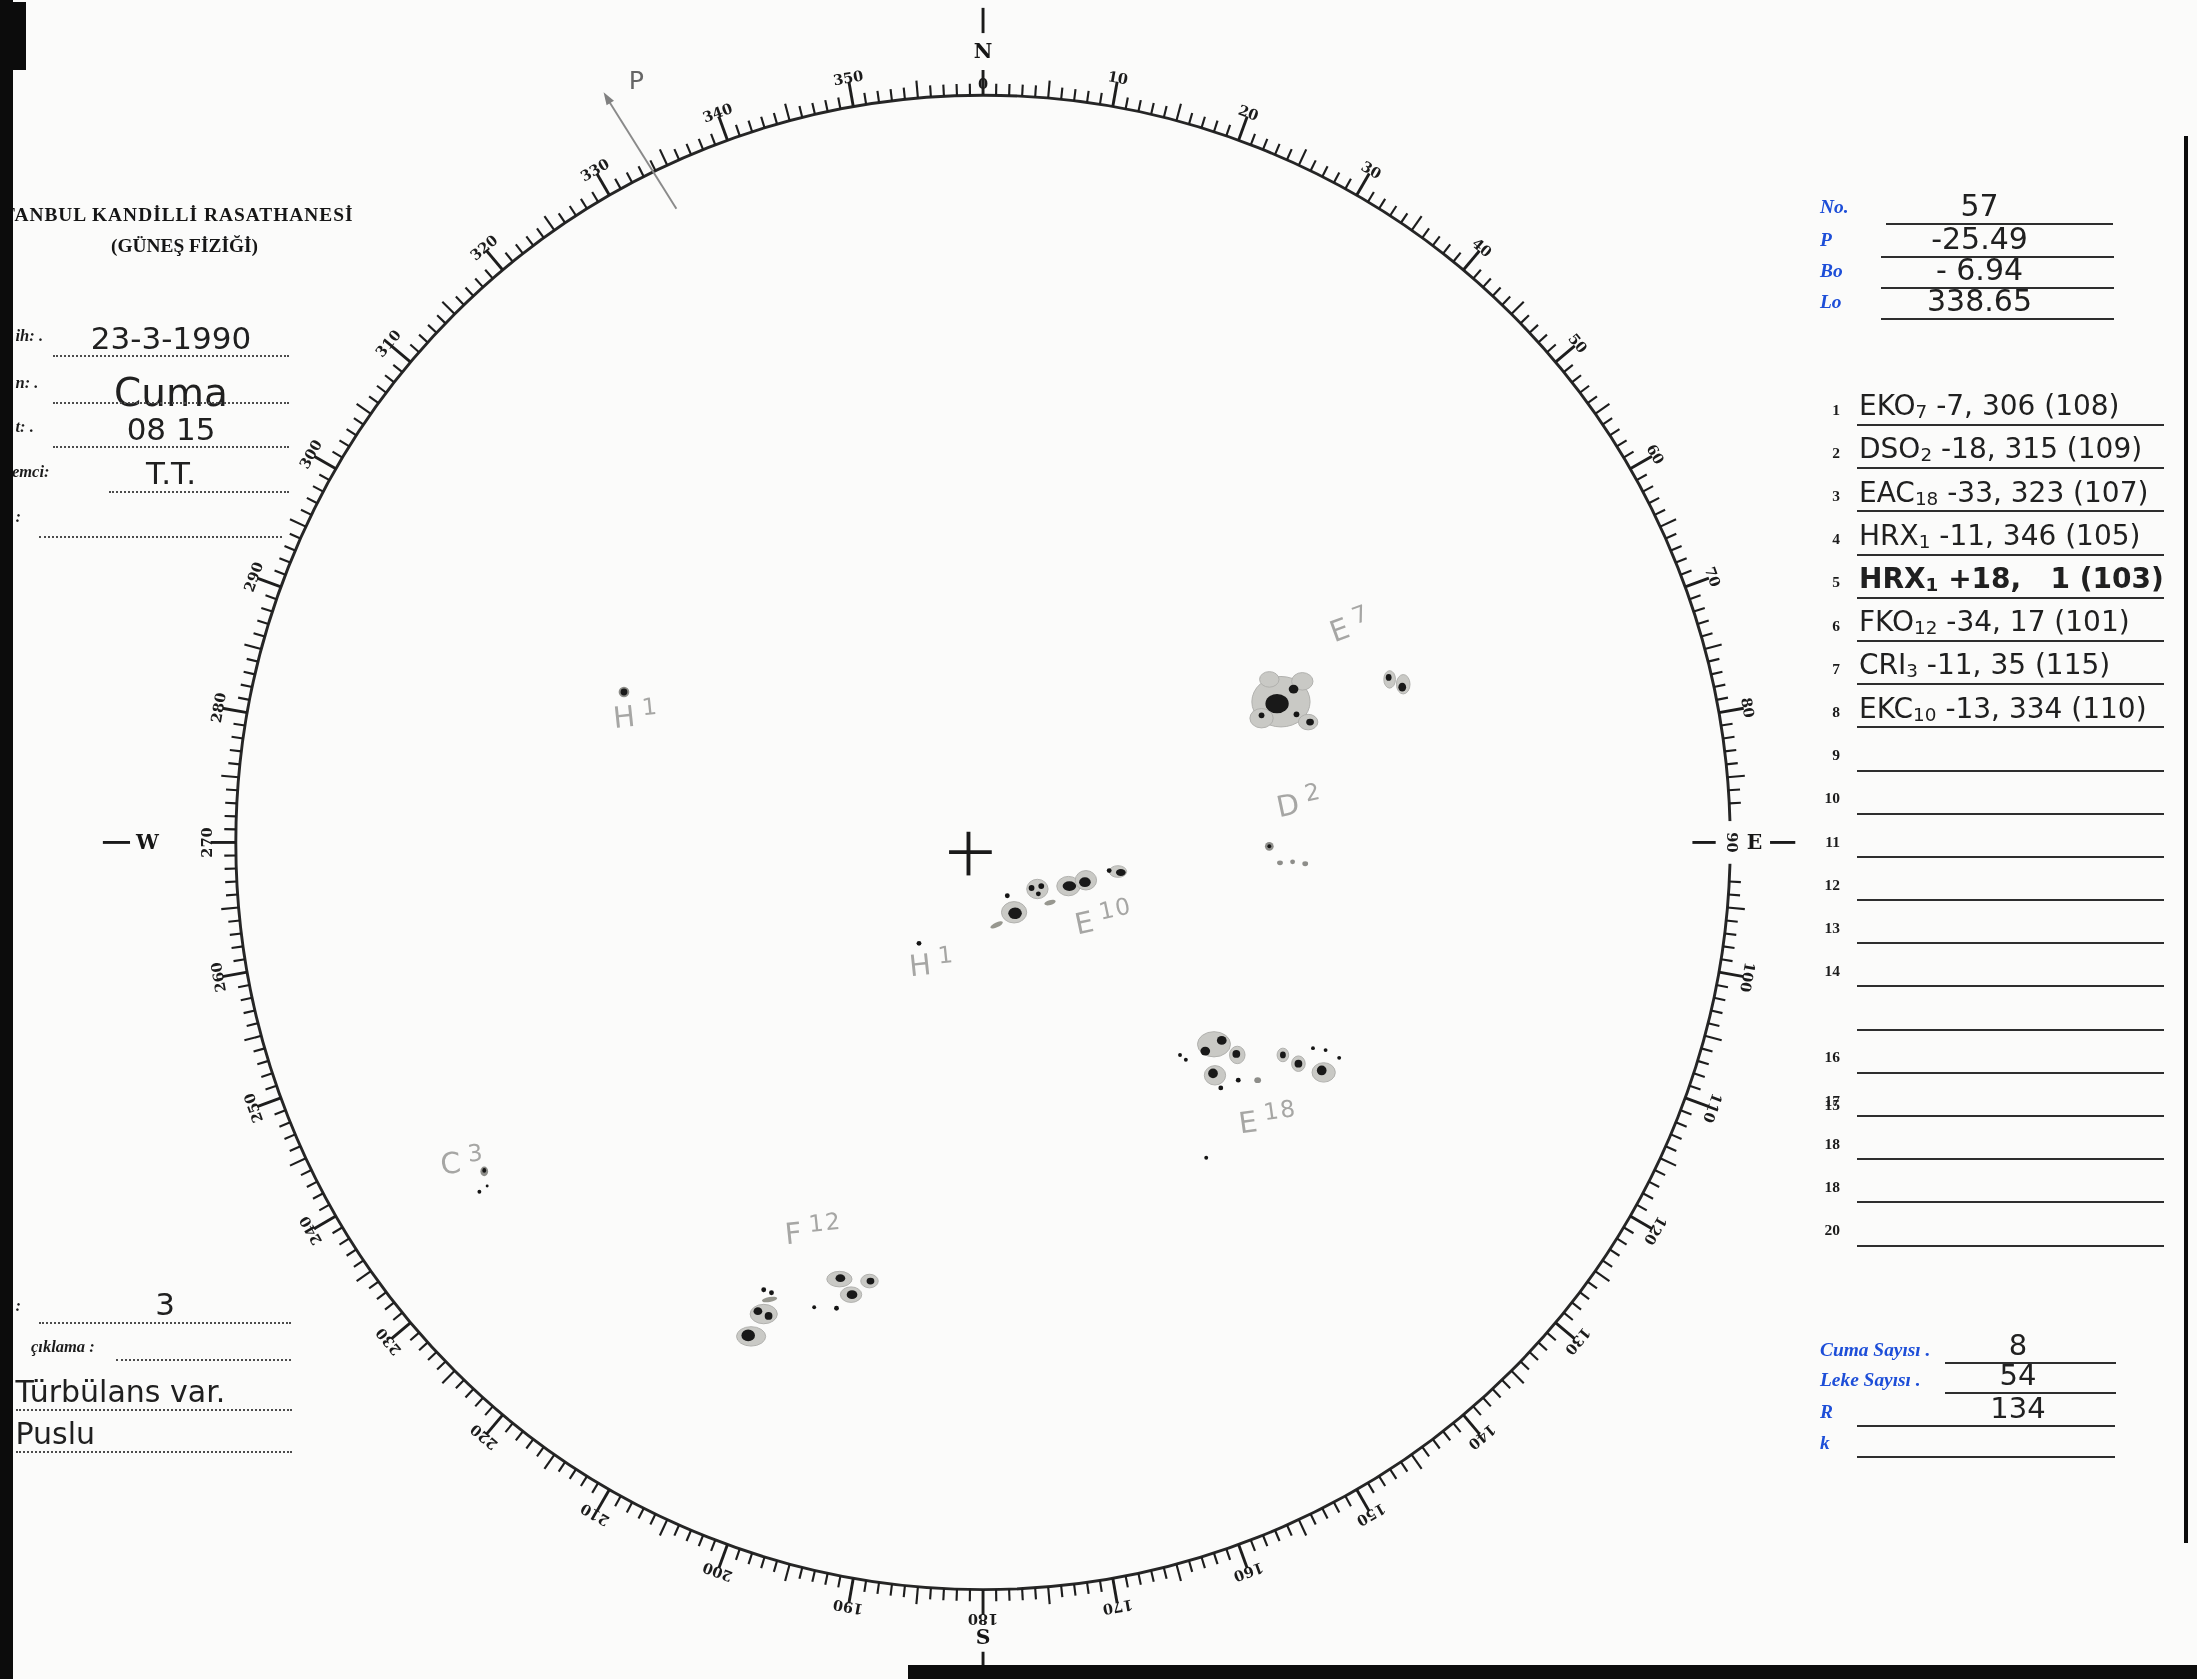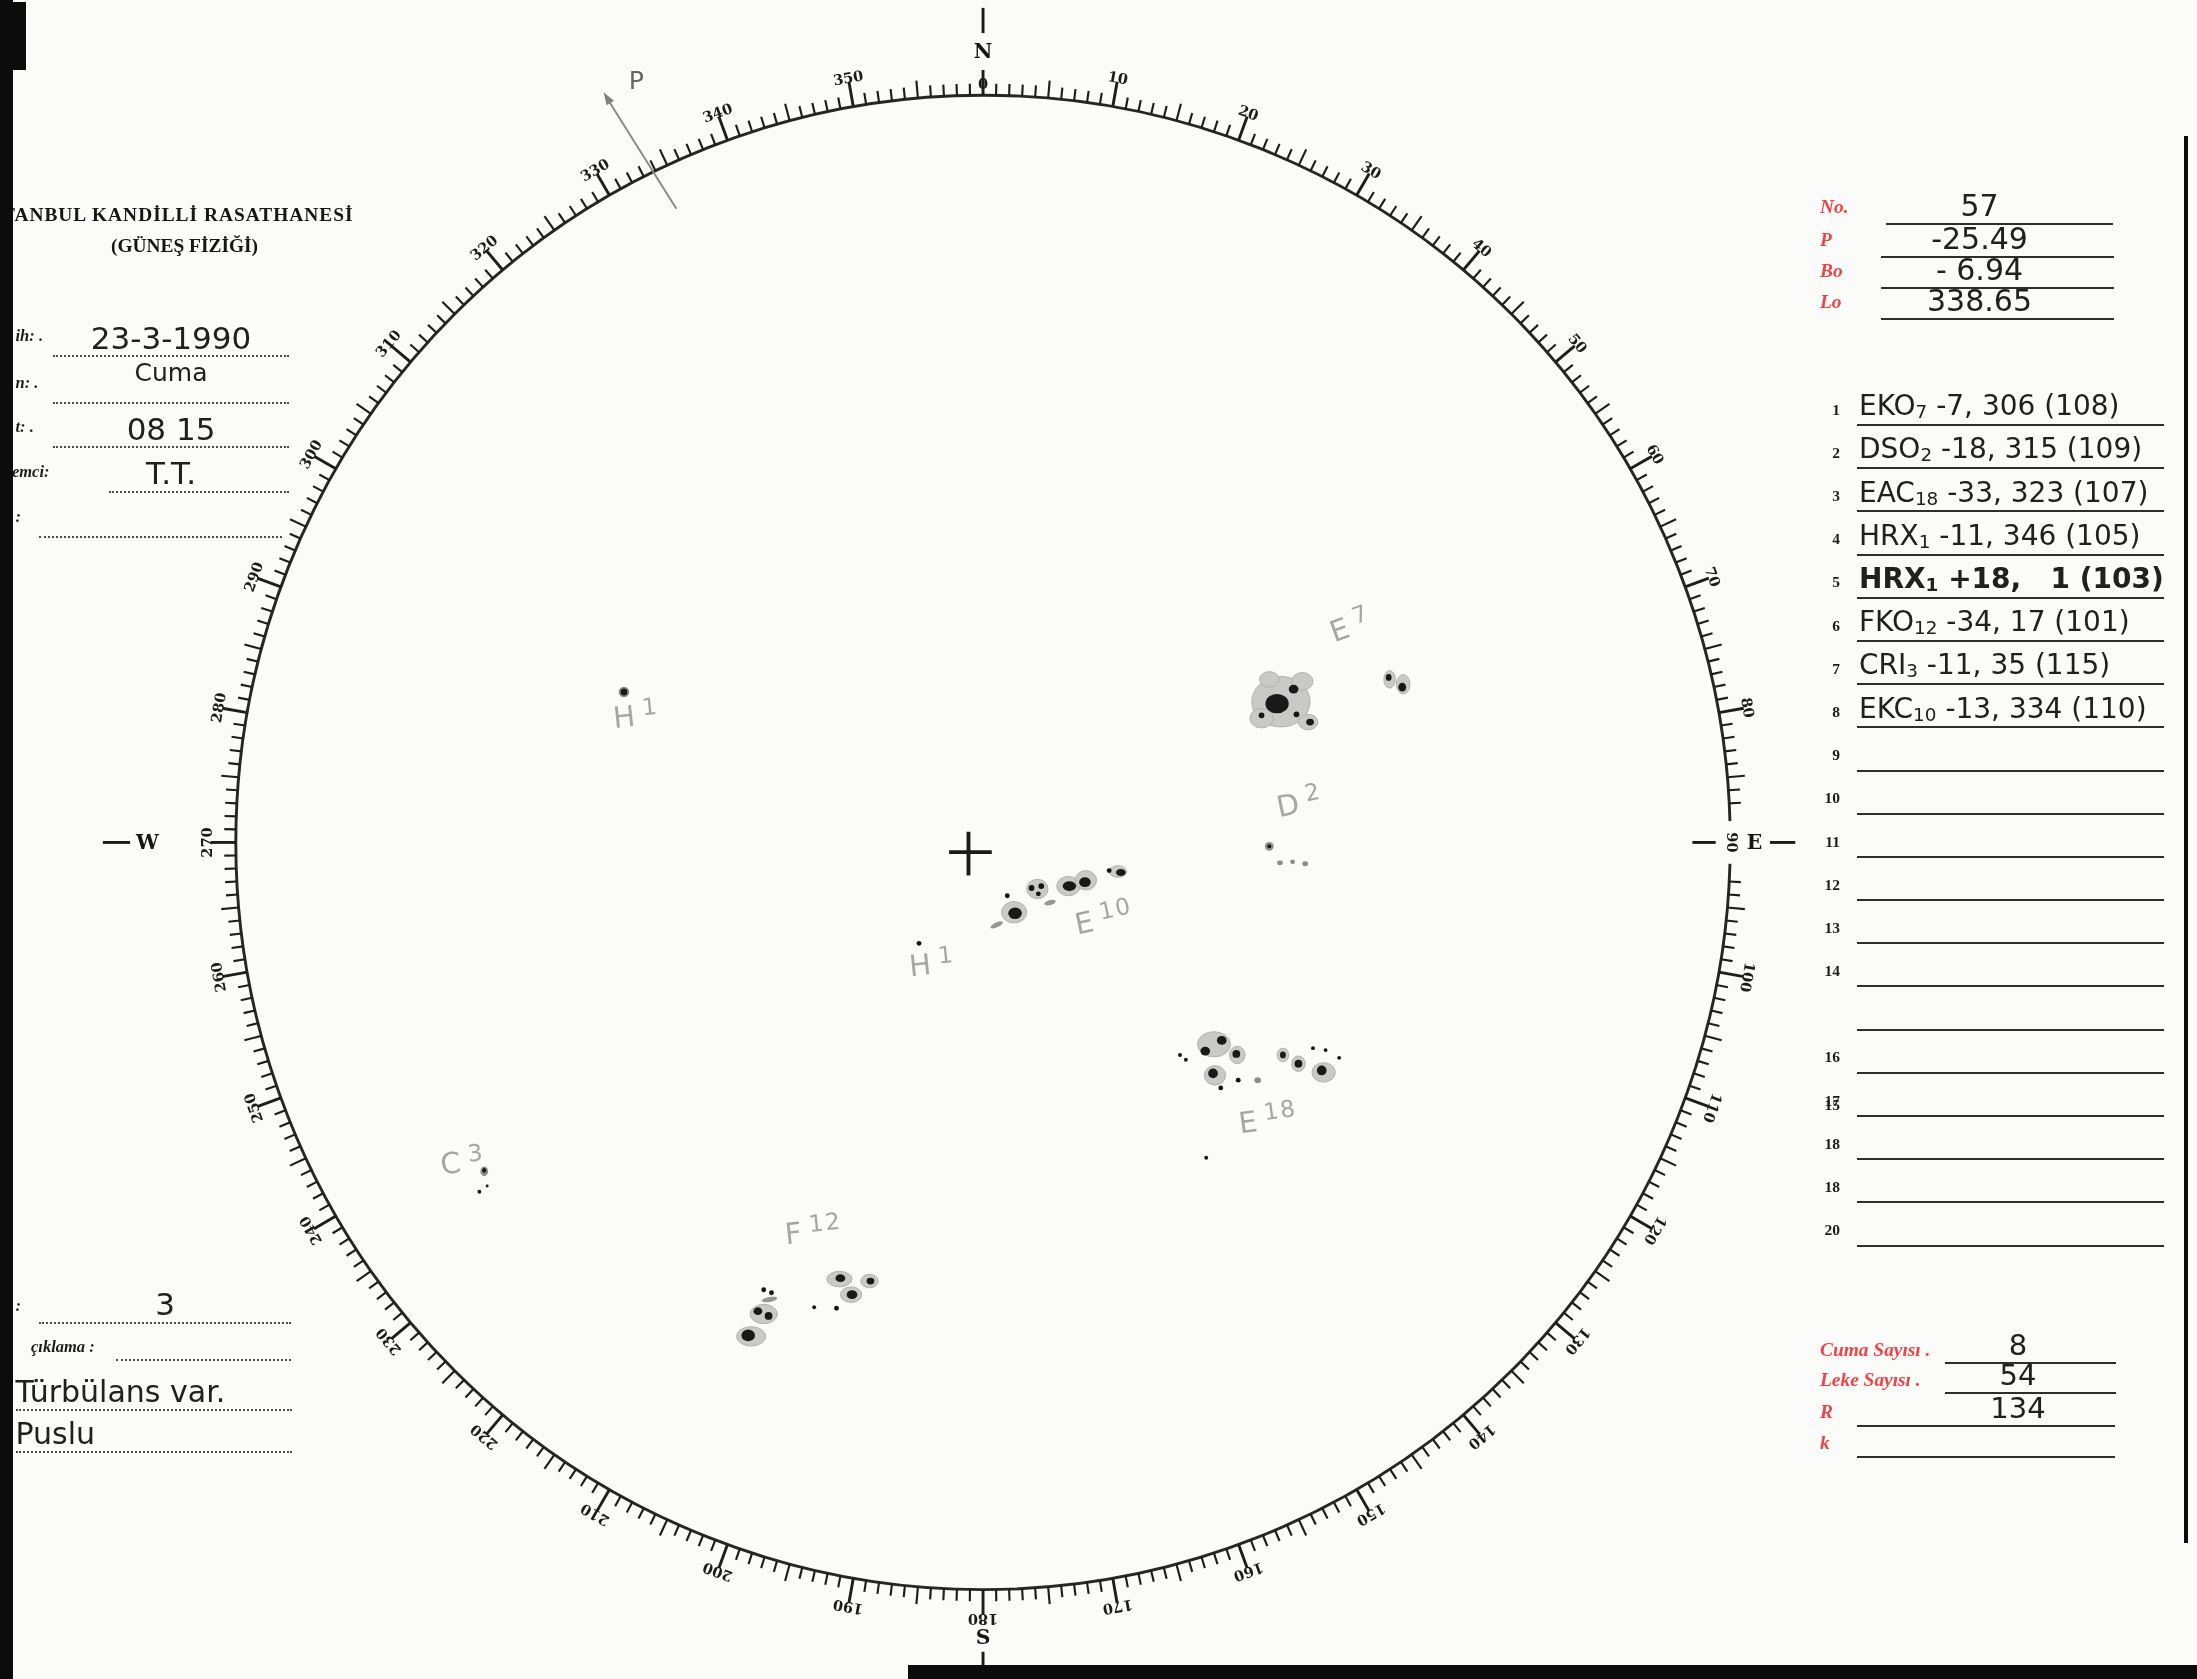--- a/index.html
+++ b/index.html
@@ -2,21 +2,21 @@
 <html><head>
 <meta charset="utf-8">
 <style>
   *{box-sizing:border-box}
   body{margin:0;background:#fbfbfa}
   #page{position:relative;width:2198px;height:1680px;background:#fbfbfa;overflow:hidden;font-family:"Liberation Serif",serif}
   .abs{position:absolute}
   .title{font:bold 19.4px "Liberation Serif",serif;letter-spacing:1px;color:#161616;white-space:pre}
   .subtitle{font:bold 19.4px "Liberation Serif",serif;color:#161616;text-align:center;white-space:pre}
   .plabel{font:italic bold 16.5px "Liberation Serif",serif;color:#1c1c1c;white-space:pre}
-  .plabel2{font:italic bold 19.4px "Liberation Serif",serif;color:#ef4444;white-space:pre}
+  .plabel2{font:italic bold 19.4px "Liberation Serif",serif;color:#1d4ed8;white-space:pre}
   .hand{font-family:"DejaVu Sans",sans-serif;color:#202020;white-space:pre}
   .vbox{display:flex;align-items:flex-end;justify-content:center}
   .lbox{display:flex;align-items:flex-end;justify-content:flex-start}
   .dotl{border-top:2.3px dotted #4c4c4c;height:0}
   .soll{border-top:2.4px solid #2e2e2e;height:0}
   .num{font:bold 15.5px "Liberation Serif",serif;color:#1c1c1c;text-align:right}
   .entry{font-size:28px}
   .entry sub{font-size:18.4px}
   .bar{background:#0c0c0c}
 </style>
@@ -553,21 +553,21 @@
     </svg>
 
   <div class="abs title" style="left:1.9px;top:204px">TANBUL KANDİLLİ RASATHANESİ</div>
   <div class="abs subtitle" style="left:0;top:235px;width:369px">(GÜNEŞ FİZİĞİ)</div>
 
   <div id="left-fields">
       <div class="abs plabel" style="left: 15.5px; top: 326px;">ih: .</div>
       <div class="abs hand vbox" style="left: 53px; top: 311px; width: 236px; height: 45px; font-size: 31px;">23-3-1990</div>
       <div class="abs dotl" style="left: 53px; top: 355px; width: 236px;"></div>
       <div class="abs plabel" style="left: 15.5px; top: 373px;">n: .</div>
-      <div class="abs hand vbox" style="left: 53px; top: 342px; width: 236px; height: 45px; font-size: 25px;">Cuma</div>
+      <div class="abs hand vbox" style="left: 53px; top: 370px; width: 236px; height: 45px; font-size: 39px;">Cuma</div>
       <div class="abs dotl" style="left: 53px; top: 402px; width: 236px;"></div>
       <div class="abs plabel" style="left: 15.5px; top: 417px;">t: .</div>
       <div class="abs hand vbox" style="left: 53px; top: 402px; width: 236px; height: 45px; font-size: 31px;">08 15</div>
       <div class="abs dotl" style="left: 53px; top: 446px; width: 236px;"></div>
       <div class="abs plabel" style="left: 0; top: 462px;">elemci:</div>
       <div class="abs hand vbox" style="left: 53px; top: 446px; width: 236px; height: 45px; font-size: 31px;">T.T.</div>
       <div class="abs dotl" style="left: 109px; top: 491px; width: 180px;"></div>
       <div class="abs plabel" style="left: 15.5px; top: 507px;">:</div>
       <div class="abs dotl" style="left: 39px; top: 536px; width: 243px;"></div>
     </div>

